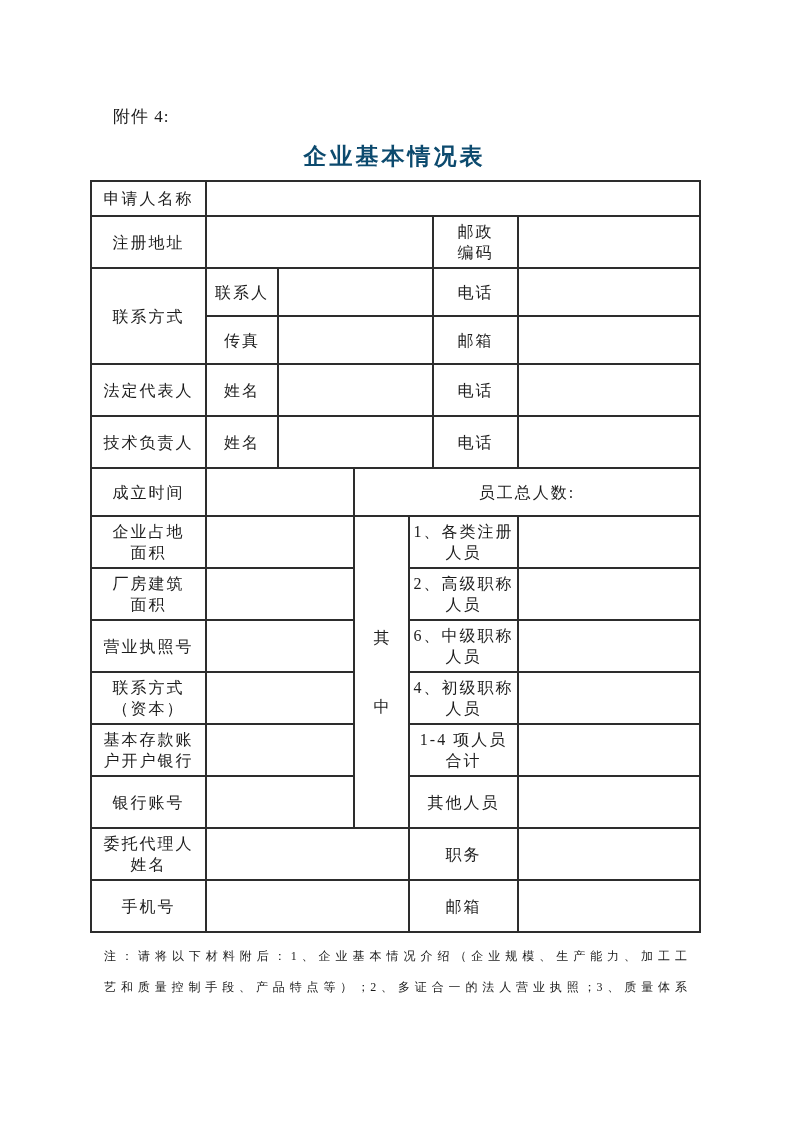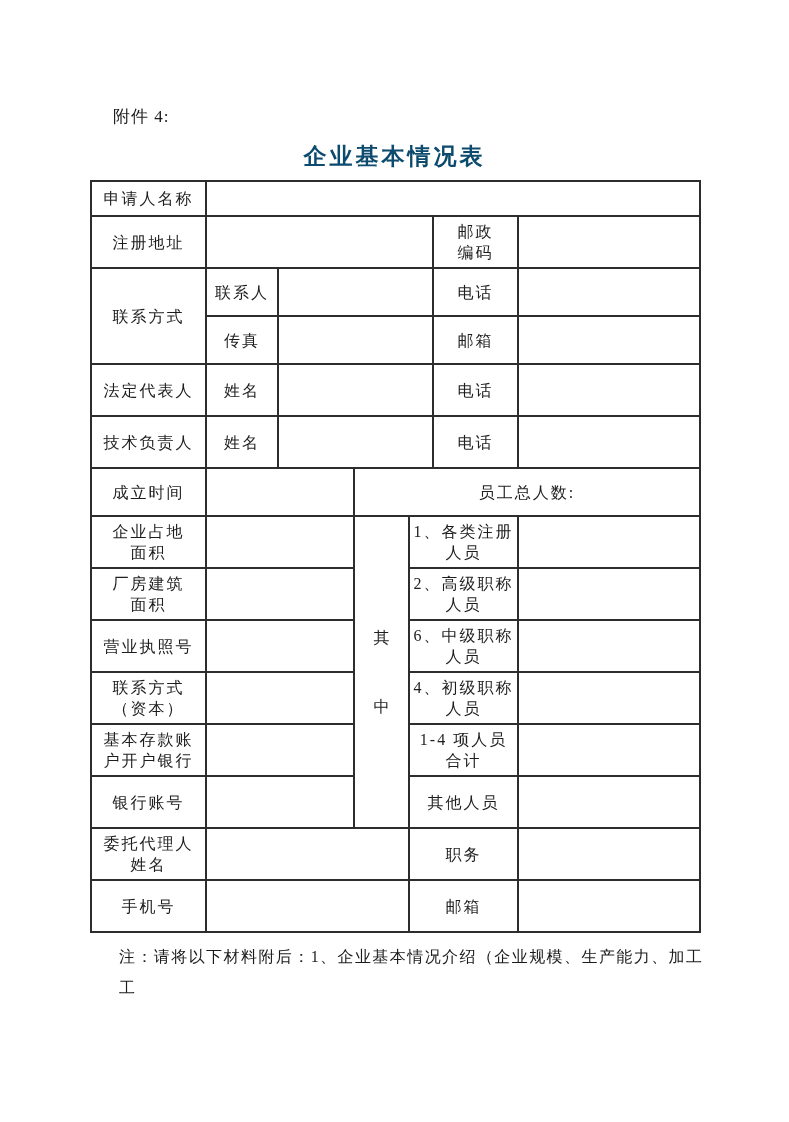--- a/index.html
+++ b/index.html
@@ -59,24 +59,24 @@
     td.left-text { text-align: left; padding-left: 10px; letter-spacing: 1px; margin-left: 31px; }
     .stack {
       display: flex;
       flex-direction: column;
       align-items: center;
       gap: 48px;
       letter-spacing: 0;
     }
     .note {
       position: absolute;
-      left: 119px;
+      left: 104px;
       top: 941px;
       width: 584px;
-      font-size: 16px;
+      font-size: 12px;
       line-height: 31px;
       letter-spacing: 1px;
       color: #1b1b1b;
     }
     .note-line.justify { text-align: justify; text-align-last: justify; }
   </style>
 </head>
 <body>
 
 <div class="page">
@@ -217,15 +217,16 @@
       <td colspan="3"></td>
       <td colspan="2">邮箱</td>
       <td></td>
     </tr>
 
   </tbody>
     </table>
 
   <div class="note">
     <div class="note-line justify">注：请将以下材料附后：1、企业基本情况介绍（企业规模、生产能力、加工工</div>
+    <div class="note-line justify">艺和质量控制手段、产品特点等）；2、多证合一的法人营业执照；3、质量体系</div>
   </div>
 
 </div>
 
 </body></html>

